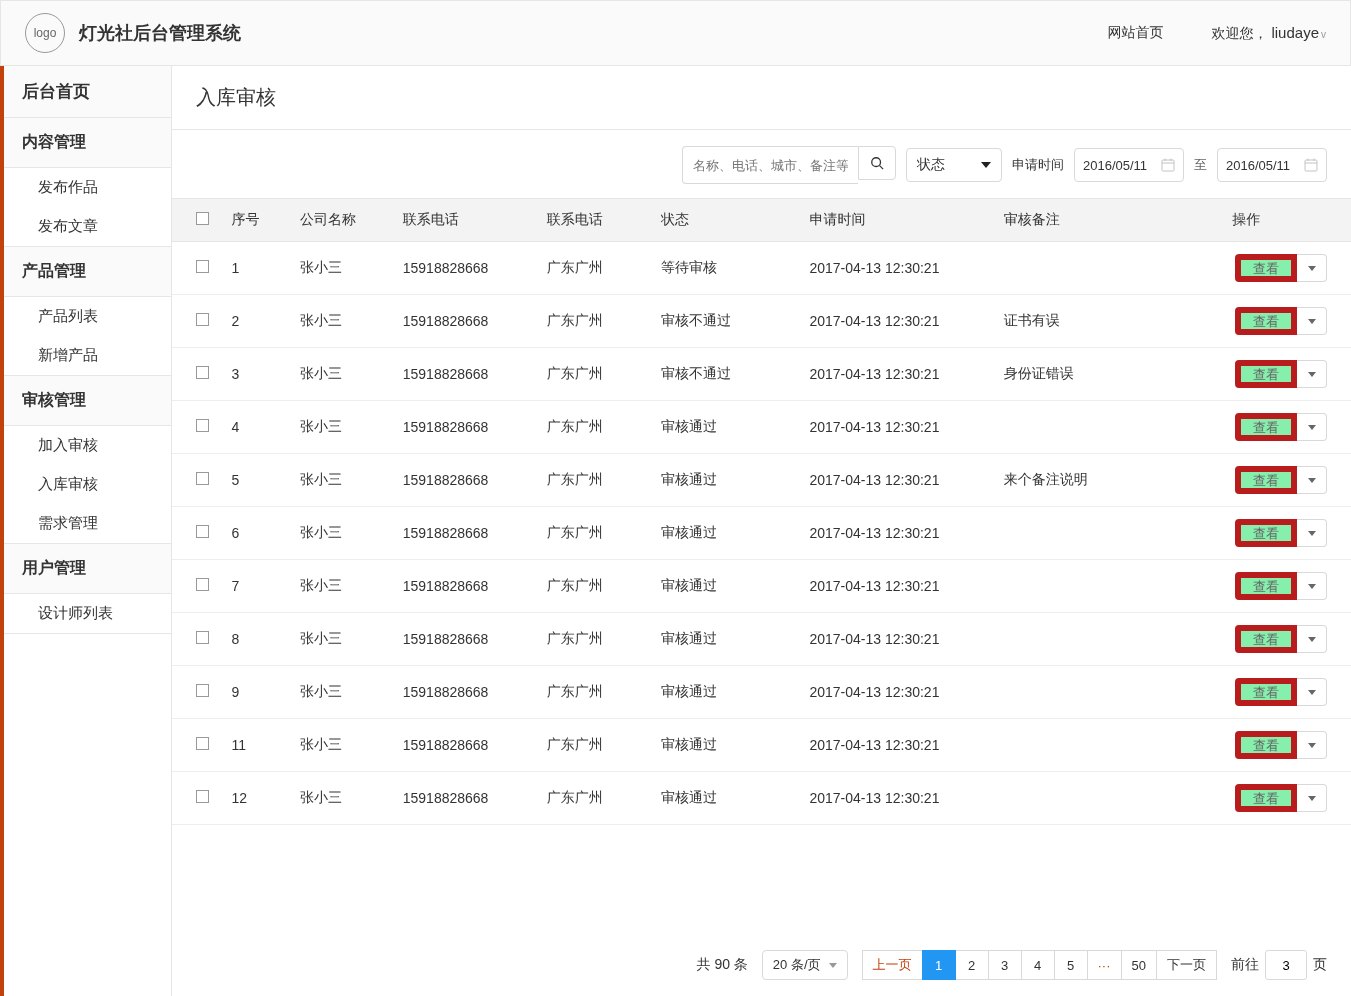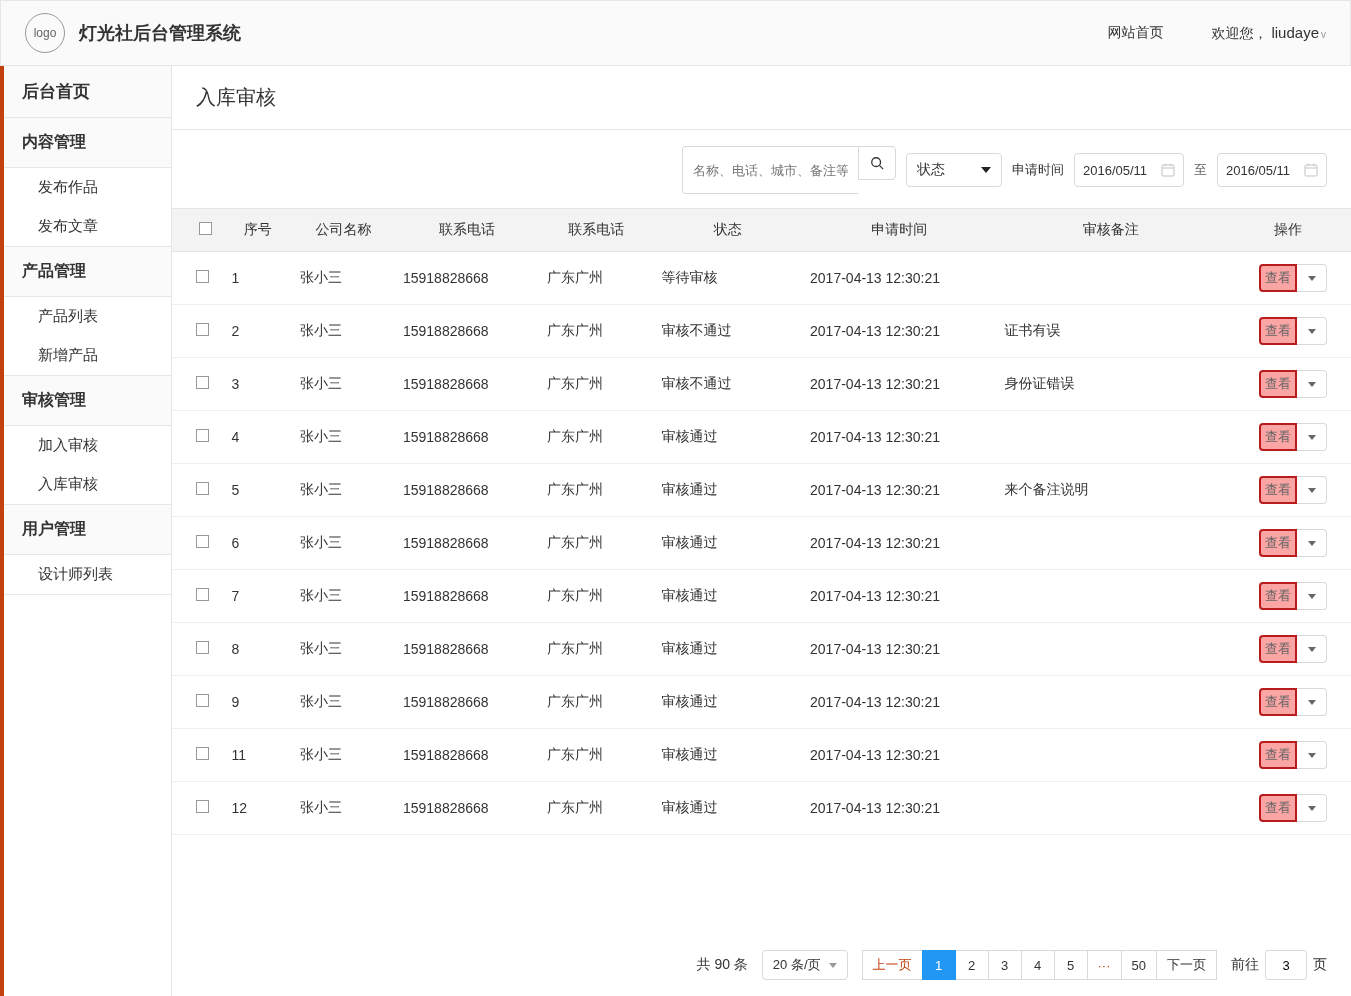--- a/index.html
+++ b/index.html
@@ -16,42 +16,42 @@
 .sidebar { width: 172px; border-right: 1px solid #e6e6e6; border-left: 4px solid #c2410c; background: #fff; }
 .side-top { font-size: 17px; font-weight: bold; padding: 14px 18px; background: #fafafa; border-bottom: 1px solid #e6e6e6; cursor: pointer; }
 .side-group { font-size: 16px; font-weight: bold; padding: 14px 18px; background: #fafafa; border-bottom: 1px solid #e6e6e6; }
 .side-item { font-size: 15px; padding: 10px 18px 10px 34px; cursor: pointer; }
 .side-item:last-child { padding-bottom: 16px; }
 .side-sep { border-bottom: 1px solid #e6e6e6; }
 .main { flex: 1; display: flex; flex-direction: column; }
 .page-title { font-size: 20px; font-weight: 500; padding: 18px 24px; border-bottom: 1px solid #e6e6e6; }
 .toolbar { display: flex; align-items: center; justify-content: flex-end; padding: 16px 24px 0 24px; gap: 10px; flex-wrap: wrap; }
 .search-wrap { display: flex; }
-.search-input { width: 176px; height: 48px; border: 1px solid #d9d9d9; border-right: none; border-radius: 4px 0 0 4px; padding: 0 10px; font-size: 13px; color: #999; outline: none; }
+.search-input { width: 176px; height: 38px; border: 1px solid #d9d9d9; border-right: none; border-radius: 4px 0 0 4px; padding: 0 10px; font-size: 13px; color: #999; outline: none; }
 .search-btn { width: 38px; height: 34px; border: 1px solid #d9d9d9; border-radius: 0 4px 4px 0; background: #fff; cursor: pointer; display: flex; align-items: center; justify-content: center; }
 .status-select { width: 96px; height: 34px; border: 1px solid #d9d9d9; border-radius: 4px; background: #fff; padding: 0 10px; display: flex; align-items: center; justify-content: space-between; cursor: pointer; }
 .filter-label { font-size: 13px; color: #333; }
 .date-input { width: 110px; height: 34px; border: 1px solid #d9d9d9; border-radius: 4px; padding: 0 8px; display: flex; align-items: center; justify-content: space-between; font-size: 13px; cursor: pointer; background: #fff; }
 .date-sep { font-size: 13px; color: #666; }
 .cal-icon { width: 14px; height: 14px; opacity: 0.5; }
 .table { width: calc(100% - 0px); margin: 14px 0 0 0; border-collapse: collapse; }
-.table th { background: #f3f3f3; font-weight: 500; font-size: 14px; text-align: center; padding: 12px 8px; border-top: 1px solid #e6e6e6; border-bottom: 1px solid #e6e6e6; }
+.table th { background: #f3f3f3; font-weight: 500; font-size: 14px; text-align: left; padding: 12px 8px; border-top: 1px solid #e6e6e6; border-bottom: 1px solid #e6e6e6; }
 .table td { font-size: 14px; padding: 12px 8px; border-bottom: 1px solid #eee; }
 .table th:first-child, .table td:first-child { padding-left: 24px; width: 36px; }
 .checkbox { width: 13px; height: 13px; border: 1px solid #999; background: #fff; display: inline-block; cursor: pointer; }
 .col-seq { width: 60px; }
 .col-name { width: 90px; }
 .col-phone { width: 126px; }
 .col-city { width: 100px; }
 .col-status { width: 130px; }
 .col-time { width: 170px; }
 .col-remark { width: 200px; }
 .col-ops { text-align: center; width: 110px; }
 .op-wrap { display: flex; justify-content: flex-end; gap: 0; padding-right: 16px; }
-.btn-view { height: 28px; padding: 0 4px; border: 2px solid #b91c1c; border-radius: 4px 0 0 4px; background: #fca5a5; font-size: 13px; color: #666; cursor: pointer; }
+.btn-view { height: 28px; padding: 0 12px; border: 6px solid #b91c1c; border-radius: 4px 0 0 4px; background: #86efac; font-size: 13px; color: #666; cursor: pointer; }
 .btn-drop { height: 28px; width: 30px; border: 1px solid #d9d9d9; border-left: none; border-radius: 0 4px 4px 0; background: #fff; cursor: pointer; display: flex; align-items: center; justify-content: center; }
 .tri-down { width: 0; height: 0; border-left: 4px solid transparent; border-right: 4px solid transparent; border-top: 5px solid #666; }
 .tri-down-sm { width: 0; height: 0; border-left: 5px solid transparent; border-right: 5px solid transparent; border-top: 6px solid #222; }
 .footer { margin-top: auto; display: flex; align-items: center; justify-content: flex-end; padding: 16px 24px; gap: 14px; flex-wrap: wrap; }
 .total { font-size: 14px; }
 .page-size { height: 30px; border: 1px solid #d9d9d9; border-radius: 4px; padding: 0 10px; display: flex; align-items: center; gap: 8px; cursor: pointer; font-size: 13px; background: #fff; }
 .pager { display: flex; }
 .pg-btn { min-width: 34px; height: 30px; border: 1px solid #d9d9d9; margin-left: -1px; background: #fff; display: flex; align-items: center; justify-content: center; font-size: 13px; cursor: pointer; padding: 0 10px; }
 .pg-btn:first-child { margin-left: 0; }
 .pg-btn.active { background: #2196f3; color: #fff; border-color: #2196f3; position: relative; z-index: 1; }
@@ -83,20 +83,21 @@
         <div class="side-item">发布作品</div>
         <div class="side-item">发布文章</div>
         <div class="side-sep"></div>
         <div class="side-group">产品管理</div>
         <div class="side-item">产品列表</div>
         <div class="side-item">新增产品</div>
         <div class="side-sep"></div>
         <div class="side-group">审核管理</div>
         <div class="side-item">加入审核</div>
         <div class="side-item">入库审核</div>
+        <div class="side-item">需求管理</div>
         <div class="side-sep"></div>
         <div class="side-group">用户管理</div>
         <div class="side-item">设计师列表</div>
         <div class="side-sep"></div>
       </div>
   </div>
 
   <div class="main">
     <div class="page-title">入库审核</div>
 

